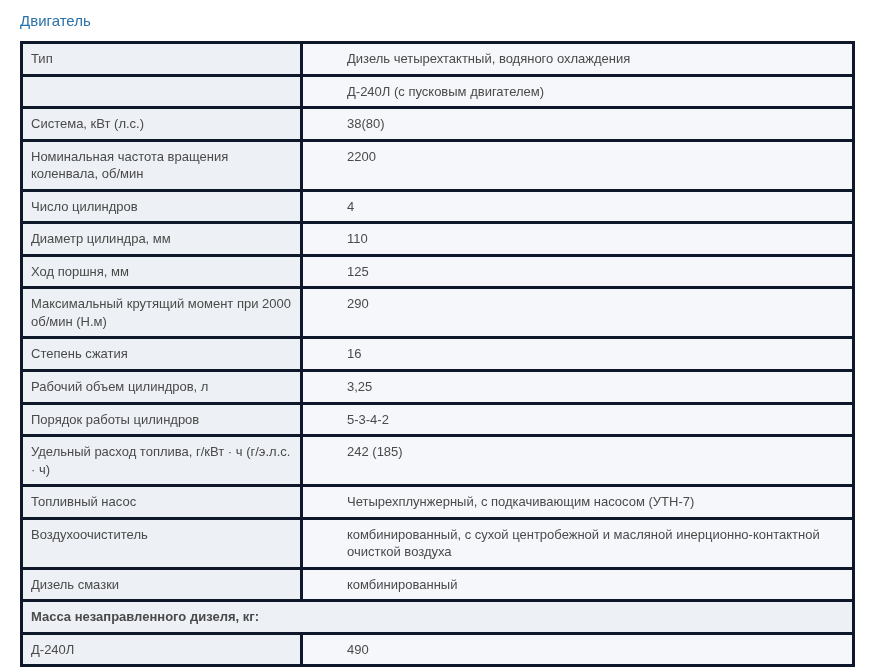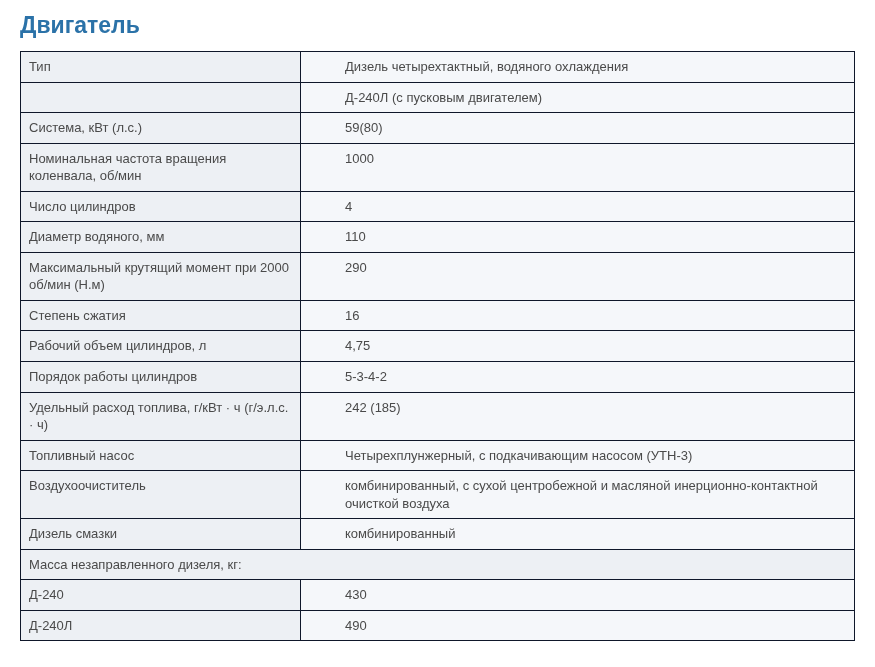--- a/index.html
+++ b/index.html
@@ -6,118 +6,118 @@
     body {
       font-family: Verdana, Geneva, sans-serif;
       background: #ffffff;
       padding: 12px 20px;
       color: #4a4a4a;
       font-size: 13px;
       width: 875px;
     }
     h2.section-title {
       color: #2b72a8;
-      font-weight: bold;
-      font-size: 23px;
+      font-weight: normal;
+      font-size: 15px;
       margin-bottom: 12px;
     }
     table.specs {
       width: 100%;
       border-collapse: collapse;
       border: 1px solid #d5d5d5;
       background: #f1f4f7;
     }
     table.specs td {
-      border: 1px solid #0f172a;
+      border: 3px solid #0f172a;
       padding: 6px 8px;
       vertical-align: top;
       line-height: 1.35;
       color: #4a4a4a;
     }
     table.specs td.label {
       width: 280px;
       background: #edf0f4;
     }
     table.specs td.value {
       background: #f5f7fa;
       padding-left: 44px;
     }
     table.specs tr.subheader td {
-      font-weight: normal;
+      font-weight: bold;
       background: #edf0f4;
     }
   </style>
 </head>
 <body>
 
 <h2 class="section-title">Двигатель</h2>
 
 <table class="specs">
   <tbody id="specs-body">
       <tr>
         <td class="label">Тип</td>
         <td class="value">Дизель четырехтактный, водяного охлаждения</td>
       </tr>
       <tr>
         <td class="label"></td>
         <td class="value">Д-240Л (с пусковым двигателем)</td>
       </tr>
       <tr>
         <td class="label">Система, кВт (л.с.)</td>
-        <td class="value">59(80)</td>
+        <td class="value">38(80)</td>
       </tr>
       <tr>
         <td class="label">Номинальная частота вращения коленвала, об/мин</td>
-        <td class="value">1000</td>
+        <td class="value">2200</td>
       </tr>
       <tr>
         <td class="label">Число цилиндров</td>
         <td class="value">4</td>
       </tr>
       <tr>
-        <td class="label">Диаметр водяного, мм</td>
+        <td class="label">Диаметр цилиндра, мм</td>
         <td class="value">110</td>
+      </tr>
+      <tr>
+        <td class="label">Ход поршня, мм</td>
+        <td class="value">125</td>
       </tr>
       <tr>
         <td class="label">Максимальный крутящий момент при 2000 об/мин (Н.м)</td>
         <td class="value">290</td>
       </tr>
       <tr>
         <td class="label">Степень сжатия</td>
         <td class="value">16</td>
       </tr>
       <tr>
         <td class="label">Рабочий объем цилиндров, л</td>
-        <td class="value">4,75</td>
+        <td class="value">3,25</td>
       </tr>
       <tr>
         <td class="label">Порядок работы цилиндров</td>
         <td class="value">5-3-4-2</td>
       </tr>
       <tr>
         <td class="label">Удельный расход топлива, г/кВт · ч (г/э.л.с. · ч)</td>
         <td class="value">242 (185)</td>
       </tr>
       <tr>
         <td class="label">Топливный насос</td>
-        <td class="value">Четырехплунжерный, с подкачивающим насосом (УТН-3)</td>
+        <td class="value">Четырехплунжерный, с подкачивающим насосом (УТН-7)</td>
       </tr>
       <tr>
         <td class="label">Воздухоочиститель</td>
         <td class="value">комбинированный, с сухой центробежной и масляной инерционно-контактной очисткой воздуха</td>
       </tr>
       <tr>
         <td class="label">Дизель смазки</td>
         <td class="value">комбинированный</td>
       </tr>
       <tr class="subheader">
         <td colspan="2">Масса незаправленного дизеля, кг:</td>
       </tr>
       <tr>
-        <td class="label">Д-240</td>
-        <td class="value">430</td>
-      </tr>
-      <tr>
         <td class="label">Д-240Л</td>
         <td class="value">490</td>
       </tr>
     </tbody>
 </table>
 
 </body></html>

